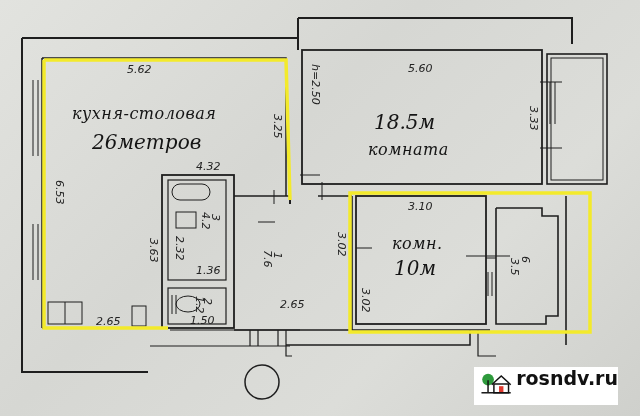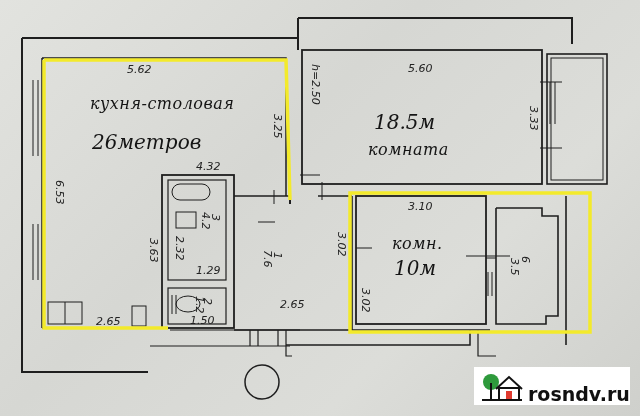--- a/index.html
+++ b/index.html
@@ -4,21 +4,21 @@
 <style>
   html, body { margin:0; padding:0; }
   body { width:640px; height:416px; overflow:hidden; background:#d9dad6; position:relative; font-family:"DejaVu Serif", serif; }
   .paper { position:absolute; left:0; top:0; width:640px; height:416px; background:linear-gradient(135deg,#e2e3df 0%,#d6d7d3 40%,#dcddd9 70%,#cfd0cc 100%); }
   svg { position:absolute; left:0; top:0; }
   .lbl { position:absolute; color:#151515; white-space:nowrap; }
   .room-name { font-family:"DejaVu Serif", serif; font-style:italic; font-size:16px; letter-spacing:0.5px; }
   .room-area { font-family:"DejaVu Serif", serif; font-style:italic; font-size:20px;text-align:right; }
   .dim { font-family:"DejaVu Sans", sans-serif; font-size:11px; font-style:italic; color:#222; }
   .rot90 { transform:rotate(90deg); transform-origin:left top; }
-  .logo { position:absolute; left:474px; top:367px; width:156px; height:38px; background:#ffffff; display:flex; align-items:flex-end; }
+  .logo { position:absolute; left:474px; top:367px; width:144px; height:38px; background:#ffffff; display:flex; align-items:flex-start; }
   .logo-text { font-family:"DejaVu Sans", sans-serif; font-weight:bold; font-size:19px; color:#111; margin-left:4px; }
 </style>
 </head>
 <body>
 
 <div class="paper"></div>
 
 <svg width="640" height="416" viewBox="0 0 640 416">
   <g fill="none" stroke="#1e1e1e" stroke-width="2">
 
@@ -94,21 +94,21 @@
     <line x1="300" y1="175" x2="320" y2="175" stroke-width="1"></line>
   </g>
 
   <g fill="none" stroke="#f3ea2b" stroke-width="3.5">
     <polyline points="44,60 286,60 290,200"></polyline>
     <polyline points="44,60 44,328 168,328"></polyline>
     <rect x="350" y="193" width="240" height="139"></rect>
   </g>
 </svg>
 
-<div class="lbl room-name" style="left:72px;top:94px;margin-left:18px;">кухня-столовая</div>
+<div class="lbl room-name" style="left:72px;top:104px;">кухня-столовая</div>
 <div class="lbl room-area" style="left:92px;top:130px;">26метров</div>
 <div class="lbl dim" style="left:127px;top:63px;">5.62</div>
 <div class="lbl dim rot90" style="left:284px;top:114px;">3.25</div>
 <div class="lbl dim rot90" style="left:66px;top:180px;">6.53</div>
 <div class="lbl dim" style="left:96px;top:315px;">2.65</div>
 <div class="lbl dim rot90" style="left:160px;top:238px;">3.63</div>
 
 <div class="lbl room-name" style="left:368px;top:100px;margin-top:40px;">комната</div>
 <div class="lbl room-area" style="left:374px;top:110px;">18.5м</div>
 <div class="lbl dim" style="left:408px;top:62px;font-style:italic;">5.60</div>
@@ -120,21 +120,21 @@
 <div class="lbl dim" style="left:408px;top:200px;">3.10</div>
 <div class="lbl dim rot90" style="left:372px;top:288px;">3.02</div>
 
 <div class="lbl dim rot90" style="left:532px;top:256px;">6</div>
 <div class="lbl dim rot90" style="left:521px;top:258px;">3.5</div>
 
 <div class="lbl dim" style="left:196px;top:160px;">4.32</div>
 <div class="lbl dim rot90" style="left:222px;top:214px;">3</div>
 <div class="lbl dim rot90" style="left:212px;top:212px;">4.2</div>
 <div class="lbl dim rot90" style="left:186px;top:236px;">2.32</div>
-<div class="lbl dim" style="left:196px;top:264px;">1.29</div>
+<div class="lbl dim" style="left:196px;top:264px;">1.36</div>
 
 <div class="lbl dim rot90" style="left:214px;top:298px;">2</div>
 <div class="lbl dim rot90" style="left:206px;top:296px;">1.2</div>
 <div class="lbl dim" style="left:190px;top:314px;">1.50</div>
 
 <div class="lbl dim rot90" style="left:284px;top:252px;">1</div>
 <div class="lbl dim rot90" style="left:274px;top:250px;">7.6</div>
 <div class="lbl dim" style="left:280px;top:298px;">2.65</div>
 <div class="lbl dim rot90" style="left:348px;top:232px;">3.02</div>
 

